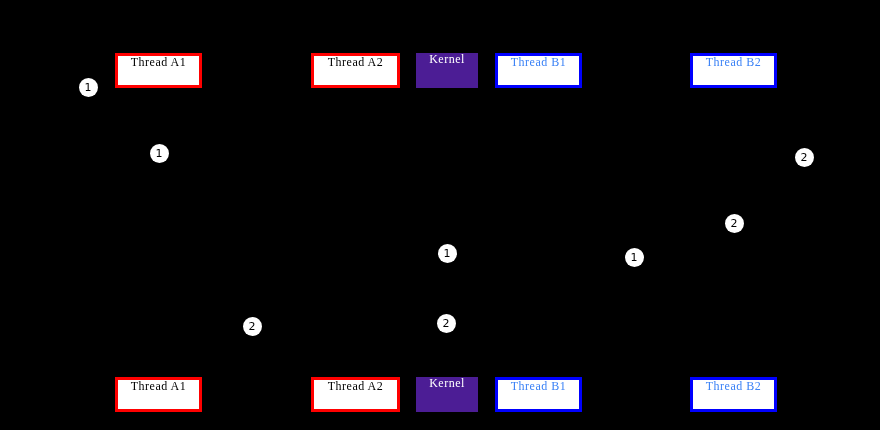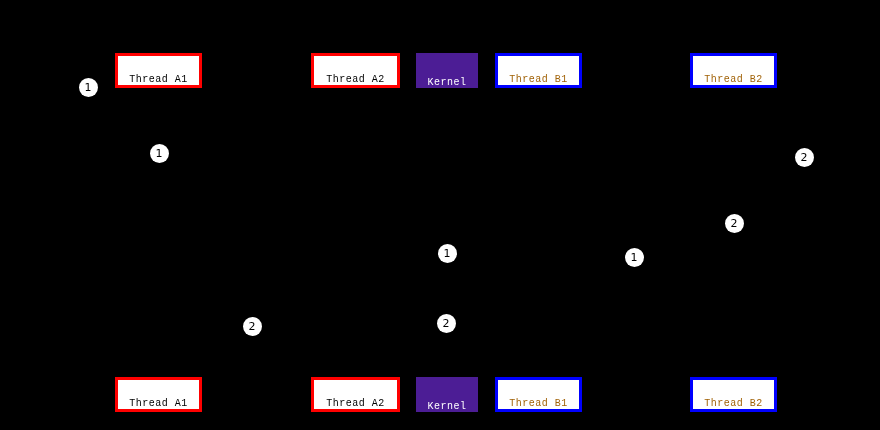--- a/index.html
+++ b/index.html
@@ -20,37 +20,37 @@
   }
   .lifeline {
     position: absolute;
     width: 1px;
     background: #000000;
   }
   .participant {
     position: absolute;
     box-sizing: border-box;
     display: flex;
-    align-items: flex-end;
+    align-items: flex-start;
     justify-content: center;
-    font-family: Liberation Mono, monospace;
-    font-size: 10px;
+    font-family: Liberation Serif, serif;
+    font-size: 12px;
     letter-spacing: 0.5px;
     white-space: nowrap;
     line-height: 1;
   }
   .participant.outline-red {
     background: #ffffff;
     border: 3px solid #ff0000;
     color: #000000;
   }
   .participant.outline-blue {
     background: #ffffff;
     border: 3px solid #0000ff;
-    color: #a16207;
+    color: #3b82f6;
   }
   .participant.filled-blue {
     background: #4c1d95;
     border: 0 solid #0000ff;
     color: #ffffff;
   }
   .stub {
     position: absolute;
     width: 2px;
     height: 4px;

